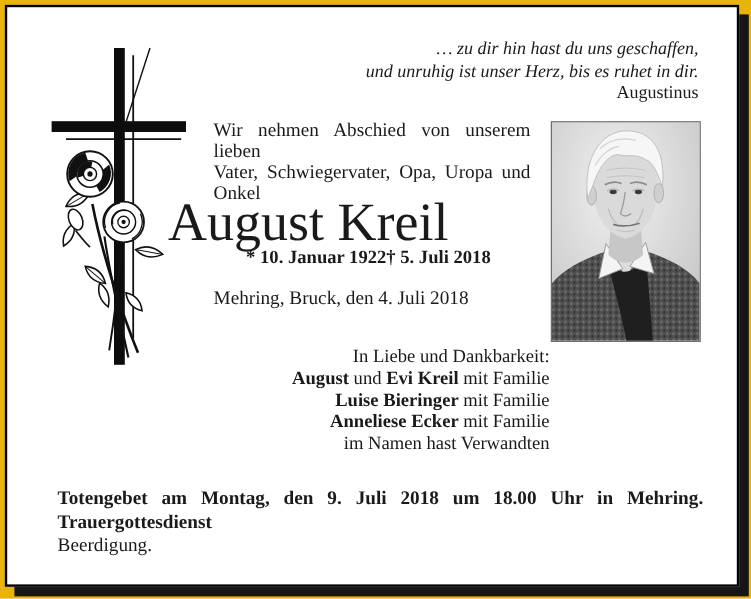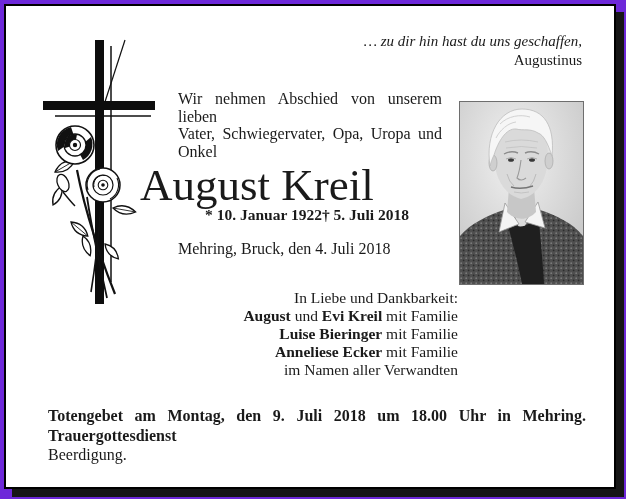--- a/index.html
+++ b/index.html
@@ -1,19 +1,19 @@
 <!DOCTYPE html>
 <html><head>
 <meta charset="utf-8">
 <style>
   html, body { margin: 0; padding: 0; background: #ffffff; }
   .page {
     position: relative;
     width: 626px; height: 499px;
-    background: #6d28d9;
+    background: #eab308;
     overflow: hidden;
     font-family: "Liberation Serif", "DejaVu Serif", serif;
     color: #1a1a1a;
   }
   .card {
     position: absolute;
     left: 4px; top: 4px;
     width: 612px; height: 485px;
     box-sizing: border-box;
     border: 2px solid #000000;
@@ -27,21 +27,21 @@
   .quote {
     top: 26px; right: 32px; width: 300px;
     text-align: right;
     font-style: italic;
     font-size: 15px; line-height: 18.5px;
     white-space: nowrap;
   }
   .quote .attribution { font-style: normal; }
 
   .intro {
-    left: 172px; top: 84px; width: 264px;
+    left: 172px; top: 94px; width: 264px;
     font-size: 16px; line-height: 17.5px;
   }
   .intro .just { text-align: justify; text-align-last: justify; }
 
   .name {
     left: 134px; top: 155px; width: 310px;
     text-align: left;
     font-size: 45px; line-height: 48px;
     white-space: nowrap;
   }
@@ -137,20 +137,21 @@
           <circle r="10" fill="#ffffff" stroke="#111" stroke-width="1.2"></circle>
           <path d="M-9,2 A9.5,9.5 0 0 1 2,-9.5" fill="none" stroke="#111" stroke-width="1"></path>
           <circle r="4.8" fill="#ffffff" stroke="#111" stroke-width="1.1"></circle>
           <circle r="1.8" fill="#111"></circle>
         </g>
       </svg>
     </div>
 
     <div class="quote">
       <div>… zu dir hin hast du uns geschaffen,</div>
+      <div>und unruhig ist unser Herz, bis es ruhet in dir.</div>
       <div class="attribution">Augustinus</div>
     </div>
 
     <div class="photo">
       <svg width="123" height="182" viewBox="0 0 123 182" xmlns="http://www.w3.org/2000/svg">
         <defs>
           <radialGradient id="bgGrad" cx="45%" cy="30%" r="90%">
             <stop offset="0%" stop-color="#f1f1f1"></stop>
             <stop offset="100%" stop-color="#bdbdbd"></stop>
           </radialGradient>
@@ -208,21 +209,21 @@
       <span class="birth">* 10. Januar 1922</span><span class="death">† 5. Juli 2018</span>
     </div>
 
     <div class="place-date">Mehring, Bruck, den 4. Juli 2018</div>
 
     <div class="family">
       <div>In Liebe und Dankbarkeit:</div>
       <div><b>August</b><span> und </span><b>Evi Kreil</b><span> mit Familie</span></div>
       <div><b>Luise Bieringer</b><span> mit Familie</span></div>
       <div><b>Anneliese Ecker</b><span> mit Familie</span></div>
-      <div>im Namen aller Verwandten</div>
+      <div>im Namen hast Verwandten</div>
     </div>
 
     <div class="service">
       <div class="just">Totengebet am Montag, den 9. Juli 2018 um 18.00 Uhr in Mehring. Trauergottesdienst</div>
       <div>Beerdigung.</div>
     </div>
 
   </div>
 </div>
 

